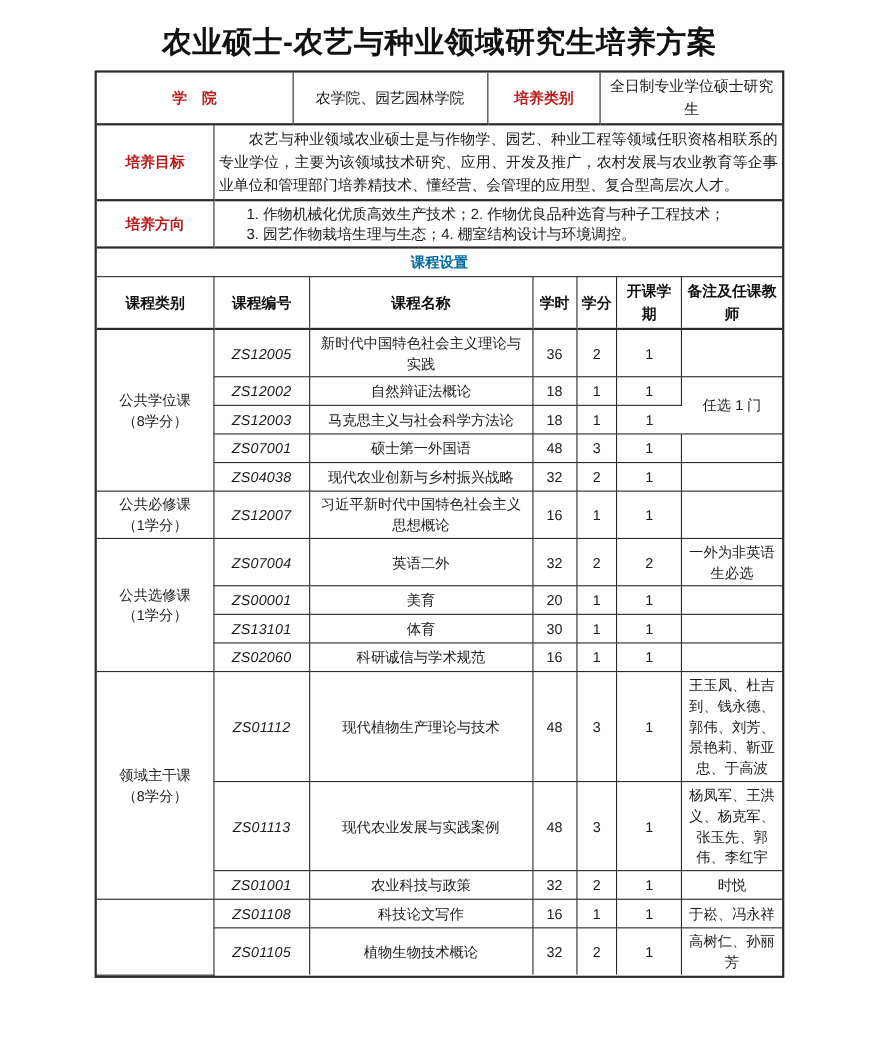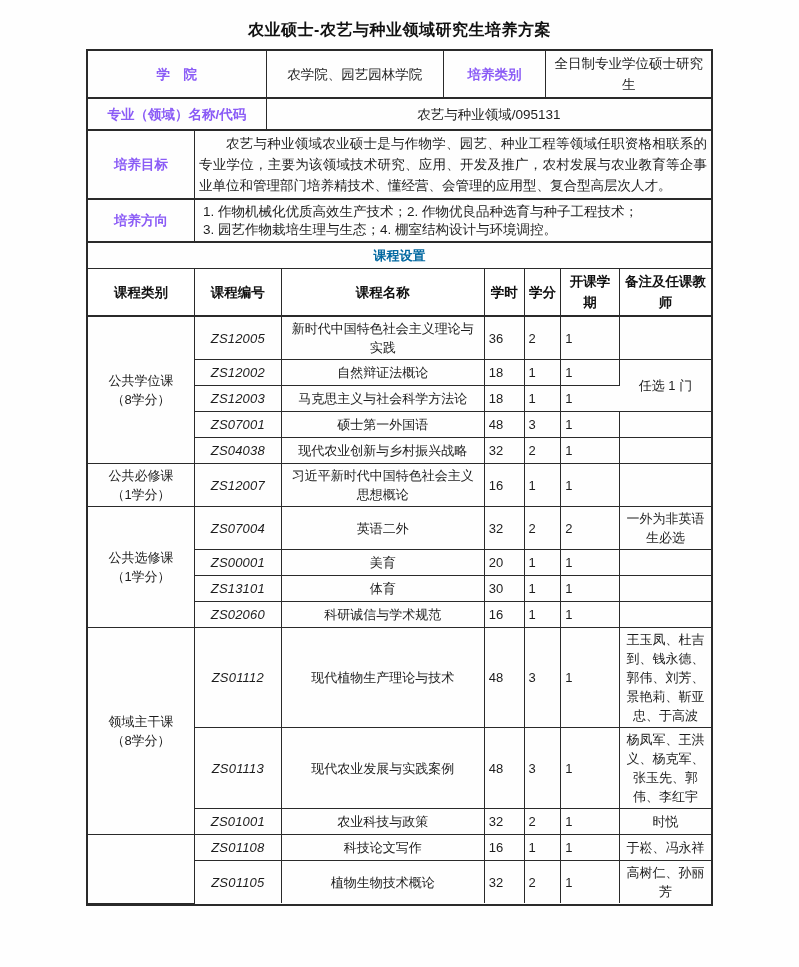--- a/index.html
+++ b/index.html
@@ -4,49 +4,49 @@
 <style>
   html,body { margin:0; padding:0; }
   body {
     width:799px; height:967px; overflow:hidden;
     background:#fefefe; color:#1c1c1c;
     font-family:"Liberation Sans","DejaVu Sans",sans-serif;
   }
   .page { width:627px; margin:0 auto 0 86px; }
   h1.doc-title {
     margin:20px 0 8px 0; text-align:center;
-    font-size:16px; font-weight:bold; letter-spacing:0.5px; color:#111;
+    font-size:27px; font-weight:bold; letter-spacing:0.5px; color:#111;
   }
   .doc-wrap { border:2px solid #2a2a2a; }
   table.block { width:100%; border-collapse:collapse; table-layout:fixed; }
   table.block td, table.block th {
     border-right:1px solid #2a2a2a; border-bottom:1px solid #2a2a2a;
     padding:2px 4px; vertical-align:middle; font-size:13.5px; line-height:21px;
     word-break:break-all; overflow:hidden;
   }
   table.block td:last-child, table.block th:last-child { border-right:none; }
   
   table.info td, table.info th { border-bottom-width:2px; }
-  th.lbl, td.lbl { font-weight:bold; text-align:center; color:#8b5cf6; }
+  th.lbl, td.lbl { font-weight:bold; text-align:center; color:#b91c1c; }
   td.val { text-align:center; }
   .cell-h28 { height:26px; }
   td.para { text-align:justify; padding:3px 8px; }
   td.para .indent { text-indent:2em; }
   td.para .indent-sm { text-indent:1.5em; }
-  .dir-line { line-height:17.5px; padding:0 2px; }
+  .dir-line { line-height:17.5px; padding:0 2px;margin-left:21px; }
   
   td.sec-head { font-weight:bold; text-align:center; height:20px; border-bottom-width:2px; color:#0369a1; }
   table.courses th { font-weight:bold; text-align:center; height:23px; border-bottom-width:2px; background:#fff; color:#111; }
   table.courses td { height:21px; font-size:13px; line-height:19px; }
   table.courses tr.sec-top > td { border-top:1px solid #2a2a2a; }
   table.courses tr:last-child > td { border-bottom:none; }
   td.c-cat { text-align:center; line-height:22px; }
   td.c-id { text-align:center; letter-spacing:0.2px;font-style:italic; }
   td.c-name { text-align:center; padding-left:7px;margin-top:20px; }
-  td.c-num { text-align:left; }
+  td.c-num { text-align:center; }
   td.c-note { text-align:center; font-size:13px; line-height:18.5px; padding:2px 2px;margin-top:16px; }
 </style>
 </head>
 <body>
 
 <div class="page">
 
   <h1 class="doc-title">农业硕士-农艺与种业领域研究生培养方案</h1>
 
   <div class="doc-wrap">
@@ -57,24 +57,20 @@
           <col style="width:28.4%">
           <col style="width:16.5%">
           <col style="width:26.5%">
         </colgroup>
       <tbody>
           <tr>
         <th class="lbl cell-h28">学　院</th>
         <td class="val">农学院、园艺园林学院</td>
         <th class="lbl">培养类别</th>
         <td class="val">全日制专业学位硕士研究生</td>
-      </tr>
-      <tr>
-        <th class="lbl cell-h28">专业（领域）名称/代码</th>
-        <td class="val" colspan="3">农艺与种业领域/095131</td>
       </tr>
     </tbody>
       </table>
 
     <table class="block info">
       <colgroup>
           <col style="width:17.1%">
           <col style="width:82.9%">
         </colgroup>
       <tbody>

